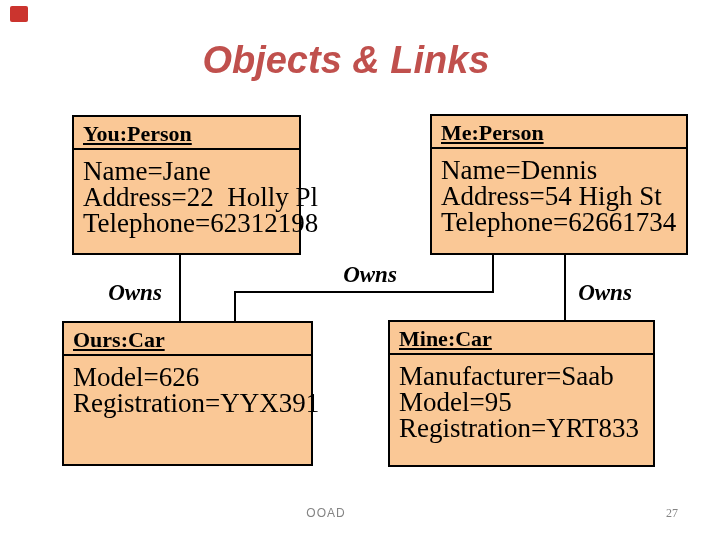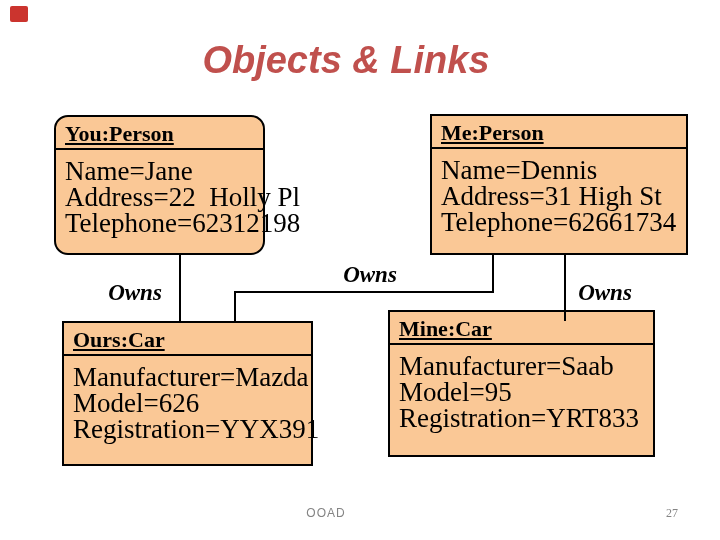--- a/index.html
+++ b/index.html
@@ -31,24 +31,24 @@
     font-family:"Liberation Sans", sans-serif;
     font-weight:bold;font-style:italic;
     font-size:38px;line-height:44px;
     color:var(--title-color,#C0504D);
   }
   .obj-box{
     position:absolute;
     background:var(--box-fill,#FAC896);
     border:2px solid var(--box-border,#000000);
   }
-  .obj-box.you{left:54px;top:115px;width:211px;height:140px;border-radius:14px;}
+  .obj-box.you{left:72px;top:115px;width:229px;height:140px;}
   .obj-box.me{left:430px;top:114px;width:258px;height:141px;}
   .obj-box.ours{left:62px;top:321px;width:251px;height:145px;}
-  .obj-box.mine{left:388px;top:310px;width:267px;height:147px;}
+  .obj-box.mine{left:388px;top:320px;width:267px;height:147px;}
   .obj-header{
     height:33px;
     padding:3px 8px 0 9px;
     border-bottom:2px solid var(--box-border,#000000);
     font-weight:bold;
     font-size:22px;line-height:28px;
     text-decoration:underline;
     color:#000;
     white-space:pre;
   }
@@ -108,29 +108,28 @@
       <div class="attr-line">Name=Jane</div>
       <div class="attr-line">Address=22  Holly Pl</div>
       <div class="attr-line">Telephone=62312198</div>
     </div>
   </div>
 
   <div class="obj-box me">
     <div class="obj-header">Me:Person</div>
     <div class="obj-body">
       <div class="attr-line">Name=Dennis</div>
-      <div class="attr-line">Address=31 High St</div>
+      <div class="attr-line">Address=54 High St</div>
       <div class="attr-line">Telephone=62661734</div>
     </div>
   </div>
 
   <div class="obj-box ours">
     <div class="obj-header">Ours:Car</div>
     <div class="obj-body">
-      <div class="attr-line">Manufacturer=Mazda</div>
       <div class="attr-line">Model=626</div>
       <div class="attr-line">Registration=YYX391</div>
     </div>
   </div>
 
   <div class="obj-box mine">
     <div class="obj-header">Mine:Car</div>
     <div class="obj-body">
       <div class="attr-line">Manufacturer=Saab</div>
       <div class="attr-line">Model=95</div>

